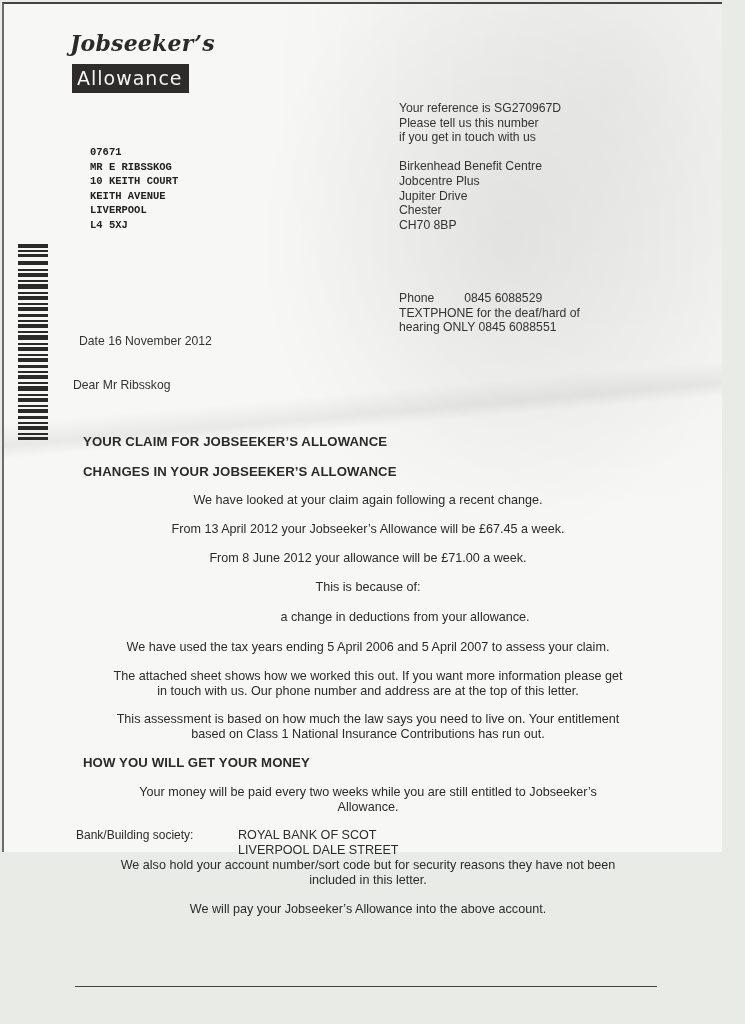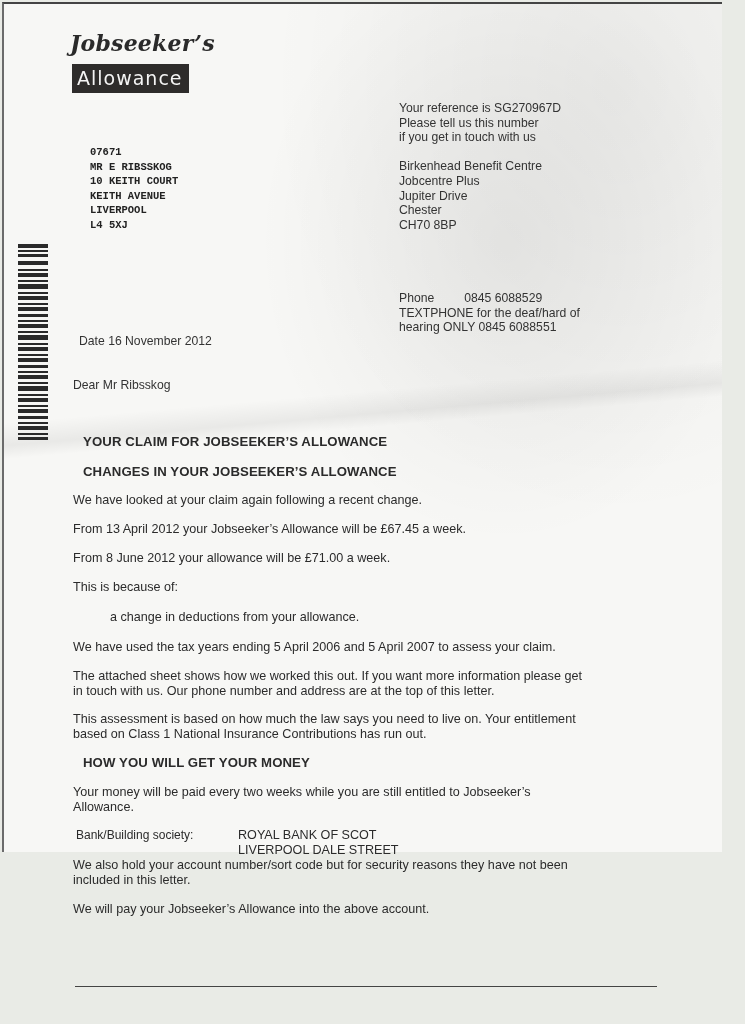--- a/index.html
+++ b/index.html
@@ -34,21 +34,21 @@
     .ref-block .gap { height: 14.6px; }
     .address {
       left: 86px; top: 141px; font-family: Liberation Mono, monospace;
       font-weight: bold; font-size: 10.5px; line-height: 14.6px; color: #222;
     }
     .contact { left: 395px; top: 287px; font-size: 12.2px; line-height: 14.6px; color: #333; }
     .contact .phone-num { margin-left: 30px; margin-top: 44px; }
     .barcode { left: 12px; top: 238px; width: 34px; height: 200px; }
     .date { left: 75px; top: 330px; font-size: 12.2px; color: #333; }
     .greeting { left: 69px; top: 374px; font-size: 12.2px; color: #333; }
-    .body-text { left: 69px; width: 590px; font-size: 12.6px; line-height: 15px; color: #2b2b2b; }
+    .body-text { left: 69px; width: 590px; font-size: 12.6px; line-height: 15px; color: #2b2b2b; text-align: center; }
     .heading { left: 69px; font-size: 13.2px; font-weight: bold; color: #2b2b2b; letter-spacing: 0.1px; margin-left: 10px; }
     .indent { left: 106px; }
     .bank-label { left: 72px; top: 824px; font-size: 12px; line-height: 15px; }
     .bank-vals { left: 234px; top: 824px; font-size: 12.6px; line-height: 15px; }
     .footer-rule { left: 71px; top: 982px; width: 582px; height: 1px; background: #444; }
     .footer { top: 1056px; font-size: 10px; color: #333; font-family: Liberation Mono, monospace; }
   </style>
 </head>
 <body>
 

